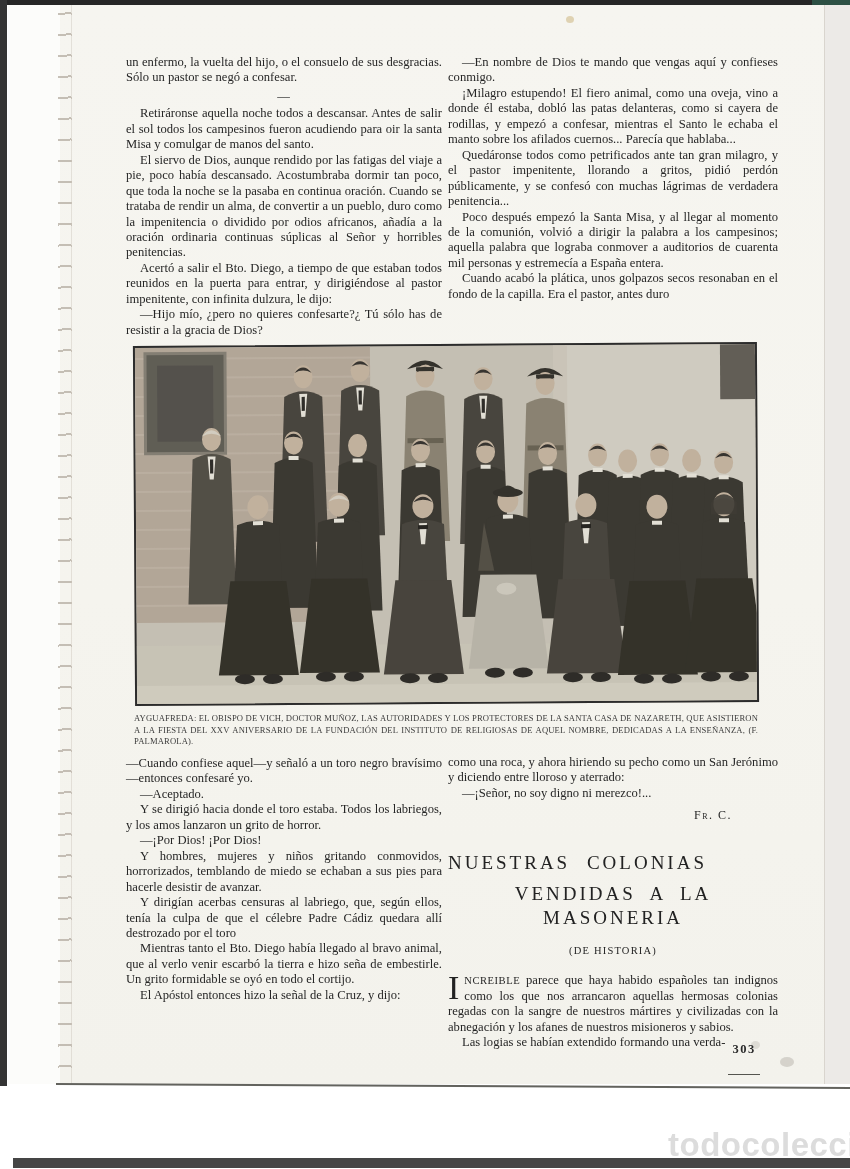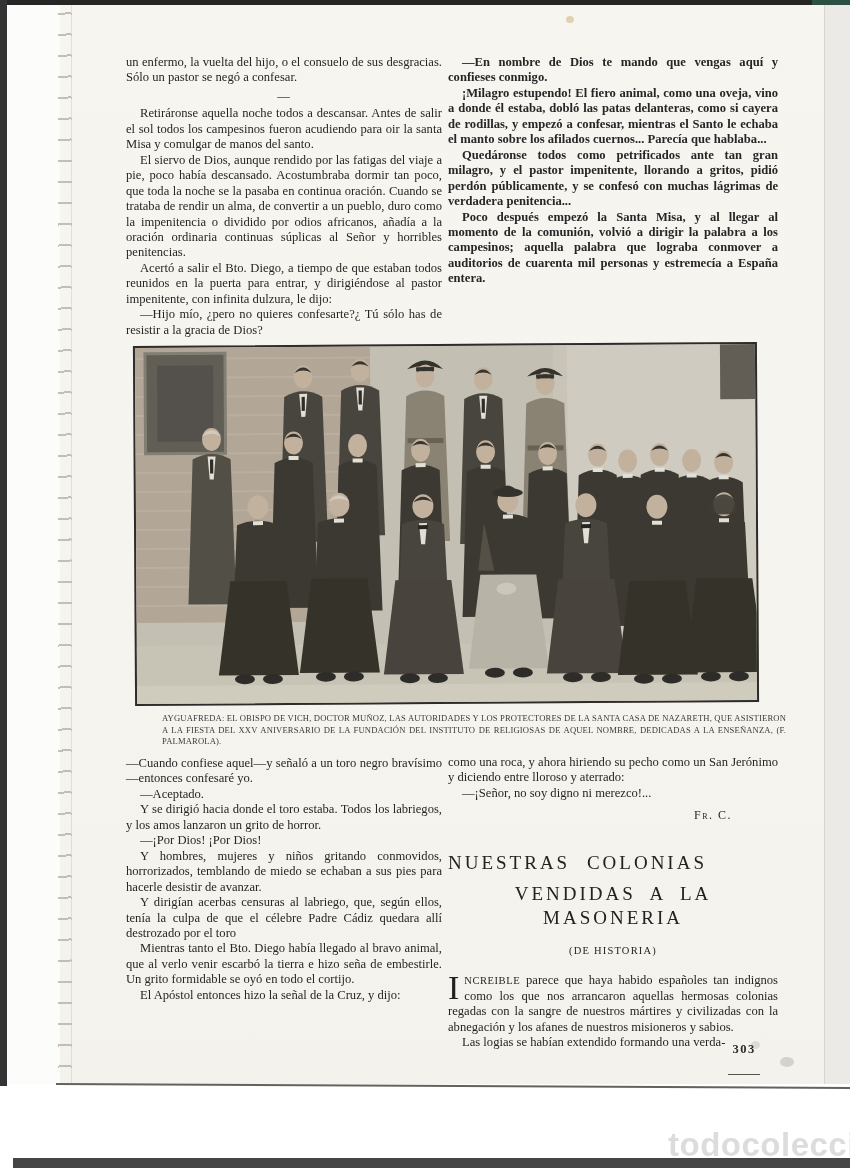--- a/index.html
+++ b/index.html
@@ -24,21 +24,21 @@
         font-family:"Liberation Sans", sans-serif;font-weight:bold;font-size:33px;
         color:#dcdcdc;letter-spacing:0.5px;white-space:nowrap;}
   .speck{position:absolute;border-radius:50%;}
   .speck1{left:566px;top:16px;width:8px;height:7px;background:#d9c9a2;opacity:.8;}
   .speck2{left:780px;top:1057px;width:14px;height:10px;background:#c8c5be;opacity:.7;}
   .speck3{left:751px;top:1041px;width:9px;height:8px;background:#cfccc5;opacity:.6;}
 
   
   .col{position:absolute;font-size:12.6px;line-height:15.45px;color:#262626;text-align:justify;}
   #col-tl{left:126px;top:55px;width:316px;}
-  #col-tr{left:448px;top:55px;width:330px;font-weight:bold;}
+  #col-tr{left:448px;top:55px;width:330px;}
   #col-bl{left:126px;top:756px;width:316px;}
   #col-br{left:448px;top:755px;width:330px;}
   .para{margin:0;text-indent:14px;}
   .s-f{text-indent:0;}
   .s-c{text-align:center;text-indent:0;margin:3px 0 2px 0;letter-spacing:1px;}
   .s-sig{text-align:right;text-indent:0;padding-right:46px;font-variant:small-caps;
          letter-spacing:1.5px;font-size:12px;margin-top:7px;}
   .s-h1a{text-indent:0;font-size:19px;line-height:24px;letter-spacing:3px;
          word-spacing:9px;margin-top:27px;color:#222;}
   .s-h1b{text-align:center;text-indent:0;font-size:19px;line-height:24px;letter-spacing:3px;
@@ -47,21 +47,21 @@
   .s-drop{margin-top:15px;text-indent:0;}
   .dropcap{float:left;font-size:34px;line-height:27px;padding:1px 5px 0 0;color:#222;}
   .leadcaps{font-size:10.6px;letter-spacing:.5px;}
 
   
   #photo-fig{position:absolute;left:134px;top:344px;width:624px;}
   #photo-frame{width:620px;height:356px;border:2px solid #2c2c2c;background:#c7c1b5;
          transform:rotate(-0.35deg);transform-origin:center;box-sizing:content-box;}
   #photo-frame svg{display:block;}
   .caption{margin-top:9px;font-size:8.6px;line-height:11.5px;color:#3b3b3b;text-align:justify;
-         letter-spacing:.15px;width:624px;margin-left:28px;}
+         letter-spacing:.15px;width:624px;}
   .page-num{position:absolute;left:728px;top:1042px;width:32px;text-align:center;
          font-weight:bold;font-size:12.5px;letter-spacing:1.5px;color:#2b2b2b;
          border-bottom:1.5px solid #55554f;padding-bottom:17px;}
 </style>
 </head>
 <body>
 
 <div id="canvas">
   <div class="page"></div>
   <div class="left-white"></div>
@@ -80,20 +80,21 @@
       <p class="para s-n">Retiráronse aquella noche todos a descansar. Antes de salir el sol todos los campesinos fueron acudiendo para oir la santa Misa y comulgar de manos del santo.</p>
       <p class="para s-n">El siervo de Dios, aunque rendido por las fatigas del viaje a pie, poco había descansado. Acostumbraba dormir tan poco, que toda la noche se la pasaba en continua oración. Cuando se trataba de rendir un alma, de convertir a un pueblo, duro como la impenitencia o dividido por odios africanos, añadía a la oración ordinaria continuas súplicas al Señor y horribles penitencias.</p>
       <p class="para s-n">Acertó a salir el Bto. Diego, a tiempo de que estaban todos reunidos en la puerta para entrar, y dirigiéndose al pastor impenitente, con infinita dulzura, le dijo:</p>
       <p class="para s-n">—Hijo mío, ¿pero no quieres confesarte?¿ Tú sólo has de resistir a la gracia de Dios?</p>
     </div>
   <div id="col-tr" class="col">
       <p class="para s-n">—En nombre de Dios te mando que vengas aquí y confieses conmigo.</p>
       <p class="para s-n">¡Milagro estupendo! El fiero animal, como una oveja, vino a donde él estaba, dobló las patas delanteras, como si cayera de rodillas, y empezó a confesar, mientras el Santo le echaba el manto sobre los afilados cuernos... Parecía que hablaba...</p>
       <p class="para s-n">Quedáronse todos como petrificados ante tan gran milagro, y el pastor impenitente, llorando a gritos, pidió perdón públicamente, y se confesó con muchas lágrimas de verdadera penitencia...</p>
       <p class="para s-n">Poco después empezó la Santa Misa, y al llegar al momento de la comunión, volvió a dirigir la palabra a los campesinos; aquella palabra que lograba conmover a auditorios de cuarenta mil personas y estremecía a España entera.</p>
+      <p class="para s-n">Cuando acabó la plática, unos golpazos secos resonaban en el fondo de la capilla. Era el pastor, antes duro</p>
     </div>
 
   <figure id="photo-fig" style="margin:0">
     <div id="photo-frame">
       <svg id="photo-svg" width="620" height="356" viewBox="0 0 620 356">
           <rect x="0" y="0" width="620" height="356" fill="#c7c1b5"></rect>
           <rect x="0" y="0" width="235" height="275" fill="#b2a496"></rect>
           <rect x="0" y="10" width="235" height="2" fill="#c2b5a6" opacity="0.6"></rect>
           <rect x="0" y="29" width="235" height="2" fill="#c2b5a6" opacity="0.6"></rect>
           <rect x="0" y="48" width="235" height="2" fill="#c2b5a6" opacity="0.6"></rect>

